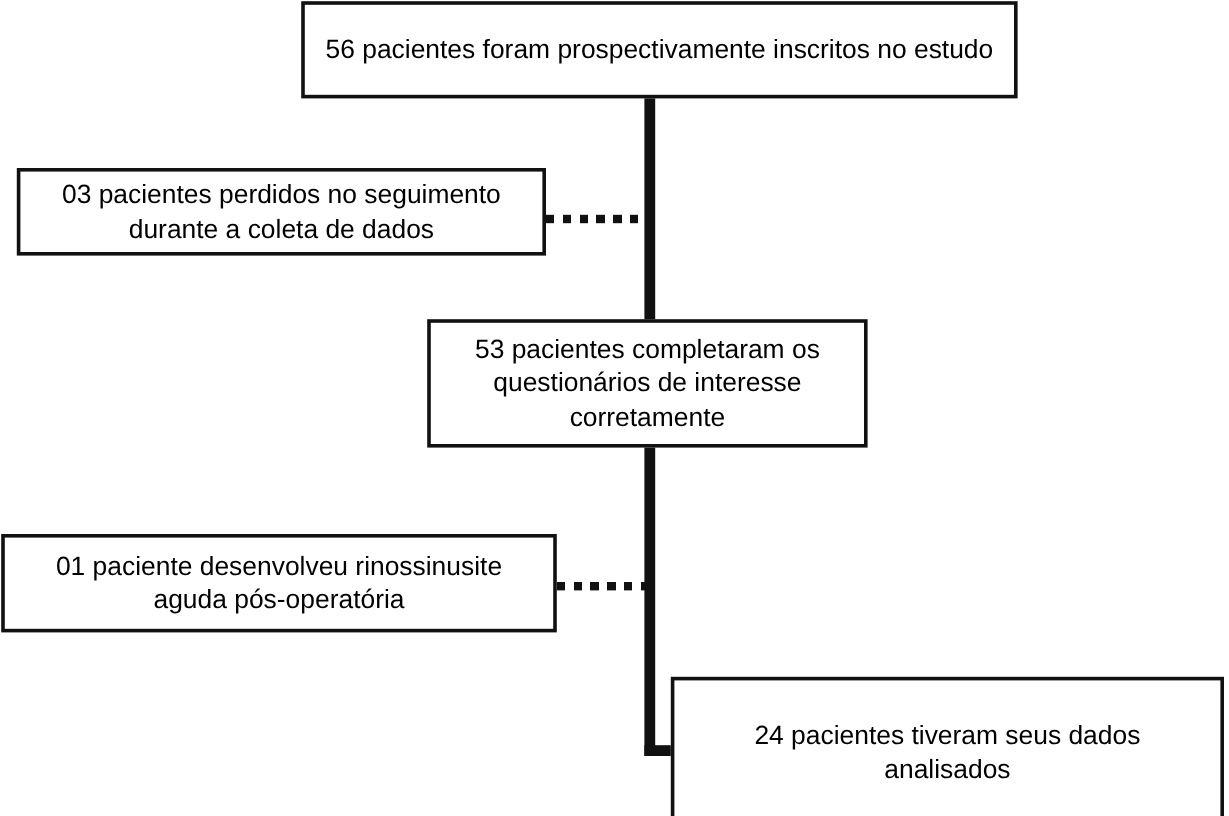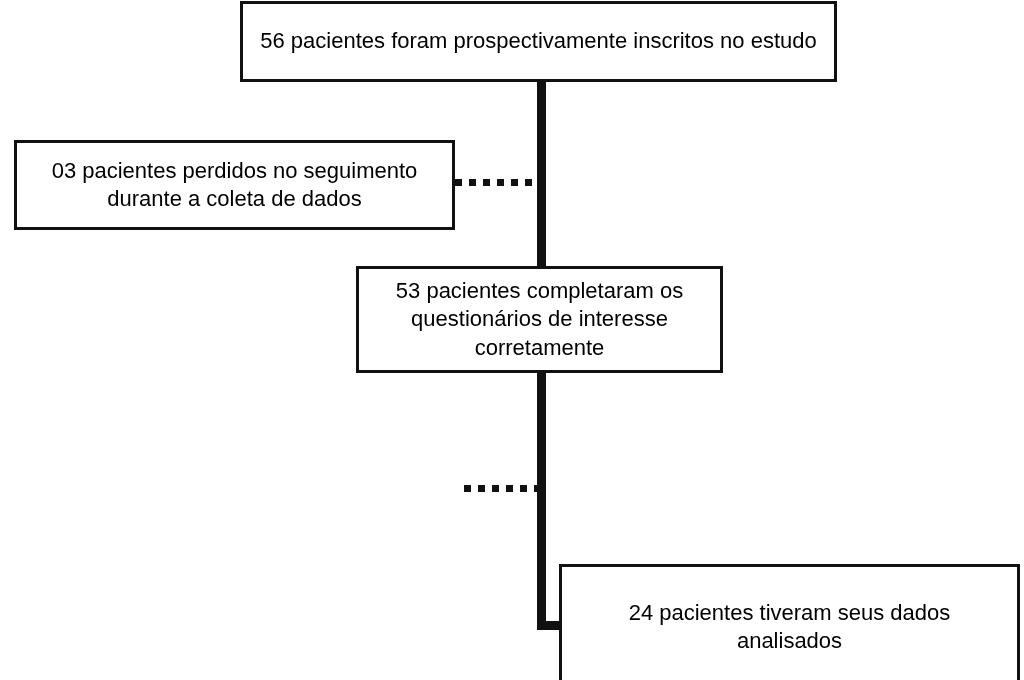--- a/index.html
+++ b/index.html
@@ -29,22 +29,22 @@
     line-height: 1.28;
     padding: 4px 14px;
     z-index: 3;
   }
   .flow-box .box-text {
     display: block;
     width: 100%;
   }
 
   
-  #box-enrolled   { left: 240px; top: 1px;   width: 597px; height: 81px; }
-  #box-lost       { left: 14px;  top: 140px; width: 441px; height: 90px; }
+  #box-enrolled   { left: 251px; top: 1px;   width: 597px; height: 81px; }
+  #box-lost       { left: 14px;  top: 140px; width: 441px; height: 73px; }
   #box-completed  { left: 356px; top: 266px; width: 367px; height: 107px; }
   #box-rhino      { left: 1px;   top: 445px; width: 463px; height: 82px; }
   #box-analyzed   { left: 559px; top: 564px; width: 461px; height: 126px; }
 
   
   .trunk {
     position: absolute;
     background: #111111;
     z-index: 2;
   }
@@ -90,18 +90,21 @@
   </div>
 
   <div class="flow-box" id="box-lost">
     <span class="box-text">03 pacientes perdidos no seguimento durante a coleta de dados</span>
   </div>
 
   <div class="flow-box" id="box-completed">
     <span class="box-text">53 pacientes completaram os questionários de interesse corretamente</span>
   </div>
 
+  <div class="flow-box" id="box-rhino">
+    <span class="box-text">01 paciente desenvolveu rinossinusite aguda pós-operatória</span>
+  </div>
 
   <div class="flow-box" id="box-analyzed">
     <span class="box-text">24 pacientes tiveram seus dados analisados</span>
   </div>
 
 </div>
 
 </body></html>

